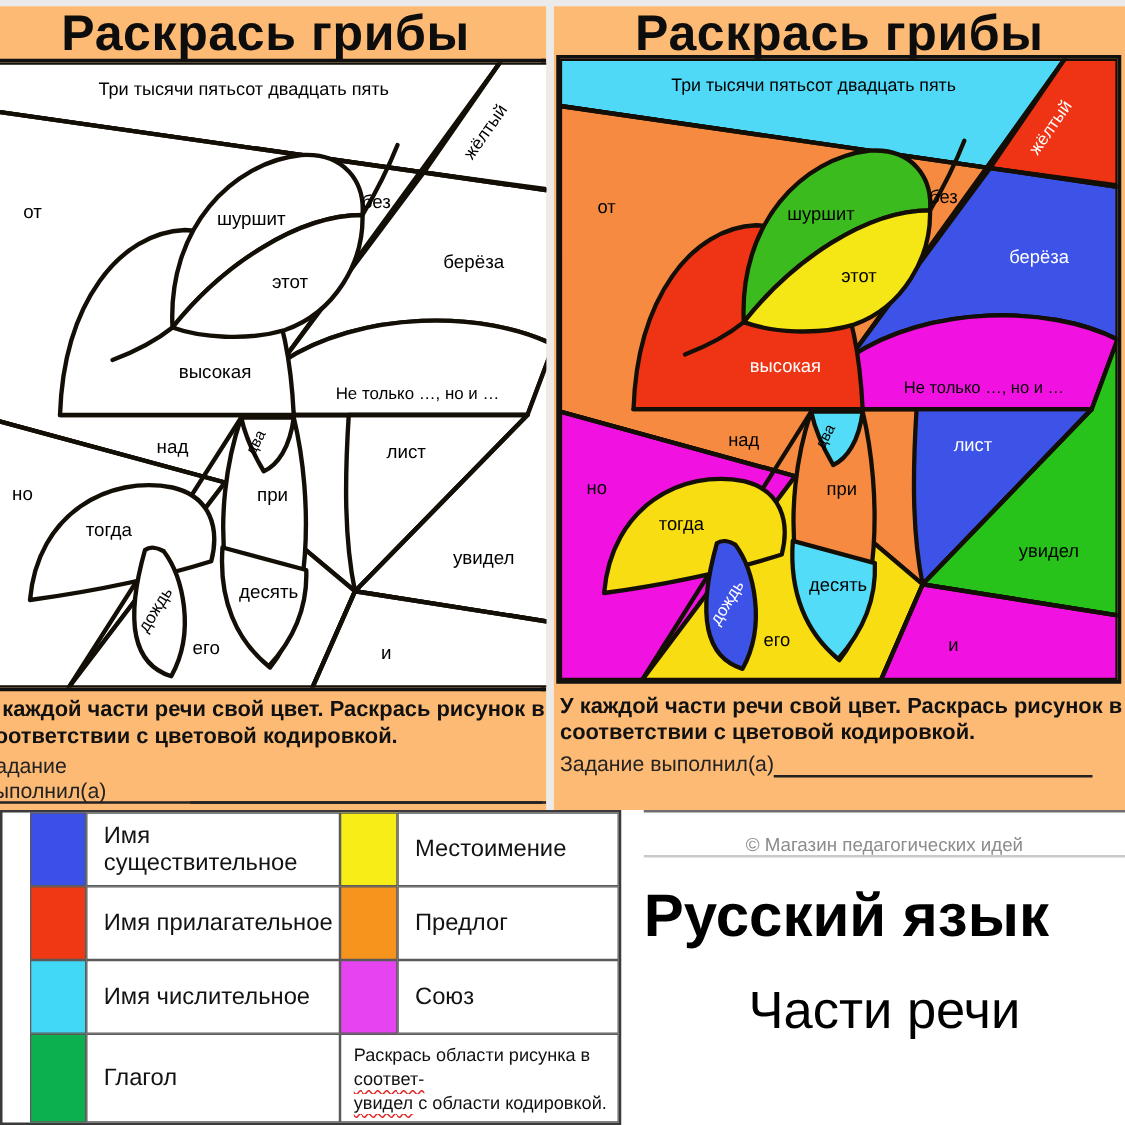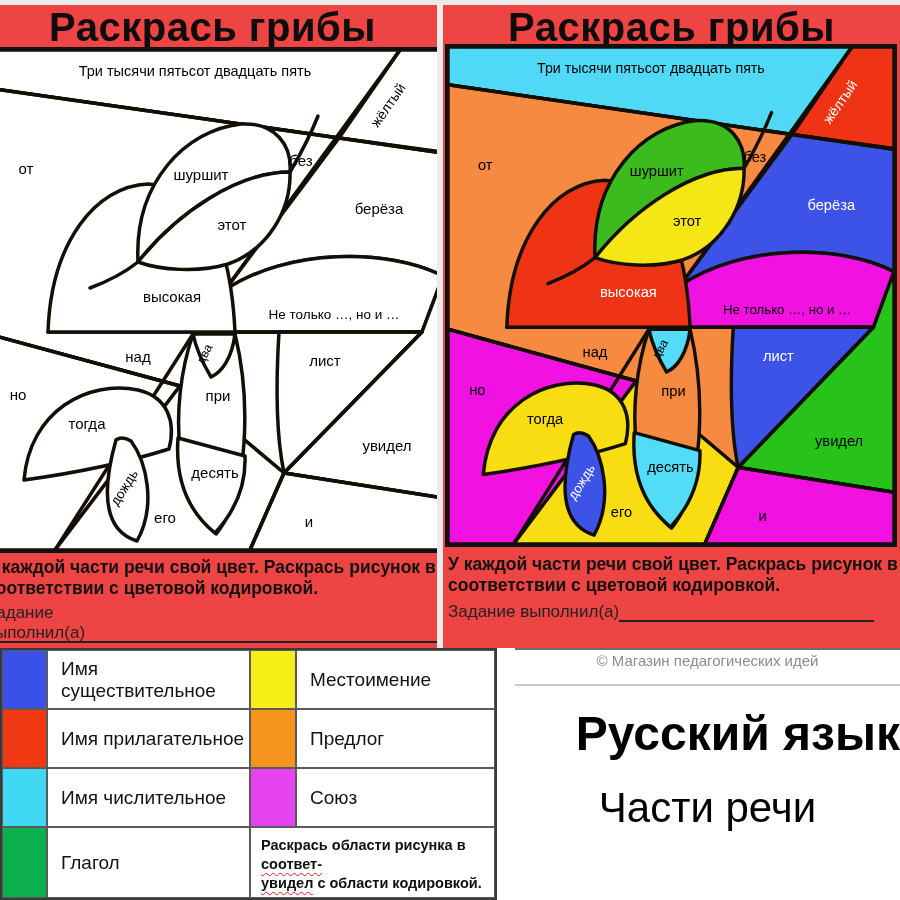--- a/index.html
+++ b/index.html
@@ -1,43 +1,43 @@
 <!DOCTYPE html>
 <html><head>
 <meta charset="utf-8">
 <style>
   html,body{margin:0;padding:0;}
   body{width:900px;height:900px;position:relative;background:#ffffff;
        font-family:"Liberation Sans", sans-serif;overflow:hidden;}
   .gray-strip{position:absolute;background:#ebebeb;}
-  .sheet{position:absolute;background:#ef4444;overflow:hidden;}
+  .sheet{position:absolute;background:#fdba74;overflow:hidden;}
   .page-title{position:absolute;top:0px;width:100%;text-align:center;
       font-size:40px;font-weight:800;letter-spacing:0.5px;color:#0d0d0d;}
   .drawbox-line{position:absolute;background:#111;}
   .instr{position:absolute;font-size:17.5px;font-weight:bold;color:#111;line-height:1.22;}
   .task{position:absolute;font-size:17px;color:#222;display:flex;align-items:flex-end;}
   .task .fill-line{flex:0 0 auto;border-bottom:2px solid #222;}
   svg{display:block;}
   
   .legend-card{position:absolute;left:0;top:648px;width:500px;height:252px;background:#fff;}
   .legend-table{position:absolute;left:0;top:0;width:497px;height:252px;
       border:2px solid #3a3a3a;box-sizing:border-box;display:grid;
-      grid-template-columns:45px 203px 46px 1fr;grid-template-rows:repeat(4,1fr);}
+      grid-template-columns:45px 203px 46px 1fr;grid-template-rows:repeat(4,1fr);padding-left:22px;}
   .lcell{border:1px solid #5a5a5a;box-sizing:border-box;}
   .lswatch{}
   .llabel{display:flex;align-items:center;padding:4px 4px 4px 13px;
       font-size:19px;color:#131313;line-height:1.15;}
   .lnote{font-size:14.5px;color:#111;padding:8px 6px 4px 10px;line-height:1.3;}
   .wavy{text-decoration:underline wavy #e02020 1px;text-underline-offset:3px;}
   
   .footer-card{position:absolute;left:515px;top:648px;width:385px;height:252px;background:#fff;}
   .fc-topline{position:absolute;left:0;top:0;width:100%;height:2px;background:#6e6e6e;}
-  .fc-copy{position:absolute;top:4px;width:100%;text-align:center;font-size:15px;color:#8c8c8c;}
+  .fc-copy{position:absolute;top:20px;width:100%;text-align:center;font-size:15px;color:#8c8c8c;}
   .fc-subline{position:absolute;left:0;top:36px;width:100%;height:2px;background:#c9c9c9;}
-  .fc-subject{position:absolute;top:58px;width:100%;text-align:right;
+  .fc-subject{position:absolute;top:58px;width:100%;text-align:left;
       font-size:48px;font-weight:800;color:#000;}
   .fc-topic{position:absolute;top:125px;width:100%;text-align:center;
       font-size:42px;font-weight:400;color:#000;margin-top:11px;}
 </style>
 </head>
 <body>
 
 <div class="gray-strip" style="left:0;top:0;width:900px;height:5px;"></div>
 <div class="gray-strip" style="left:437px;top:0;width:6px;height:648px;"></div>
 
@@ -198,21 +198,21 @@
       </div>
     <div class="lcell lswatch" style="background-color: rgb(230, 68, 240);"></div>
     <div class="lcell llabel">
         <span>Союз</span>
       </div>
 
     <div class="lcell lswatch" style="background-color: rgb(13, 176, 79);"></div>
     <div class="lcell llabel">
         <span>Глагол</span>
       </div>
-    <div class="lcell lnote" style="grid-column:3 / span 2;font-weight:bold;">
+    <div class="lcell lnote" style="grid-column:3 / span 2;">
       <span>Раскрась области рисунка в </span><span class="wavy">соответ-</span><br>
       <span class="wavy">увидел</span><span> с области кодировкой.</span>
     </div>
   </div>
 </div>
 
 <div class="footer-card">
   <div class="fc-topline"></div>
   <div class="fc-copy">© Магазин педагогических идей</div>
   <div class="fc-subline"></div>

